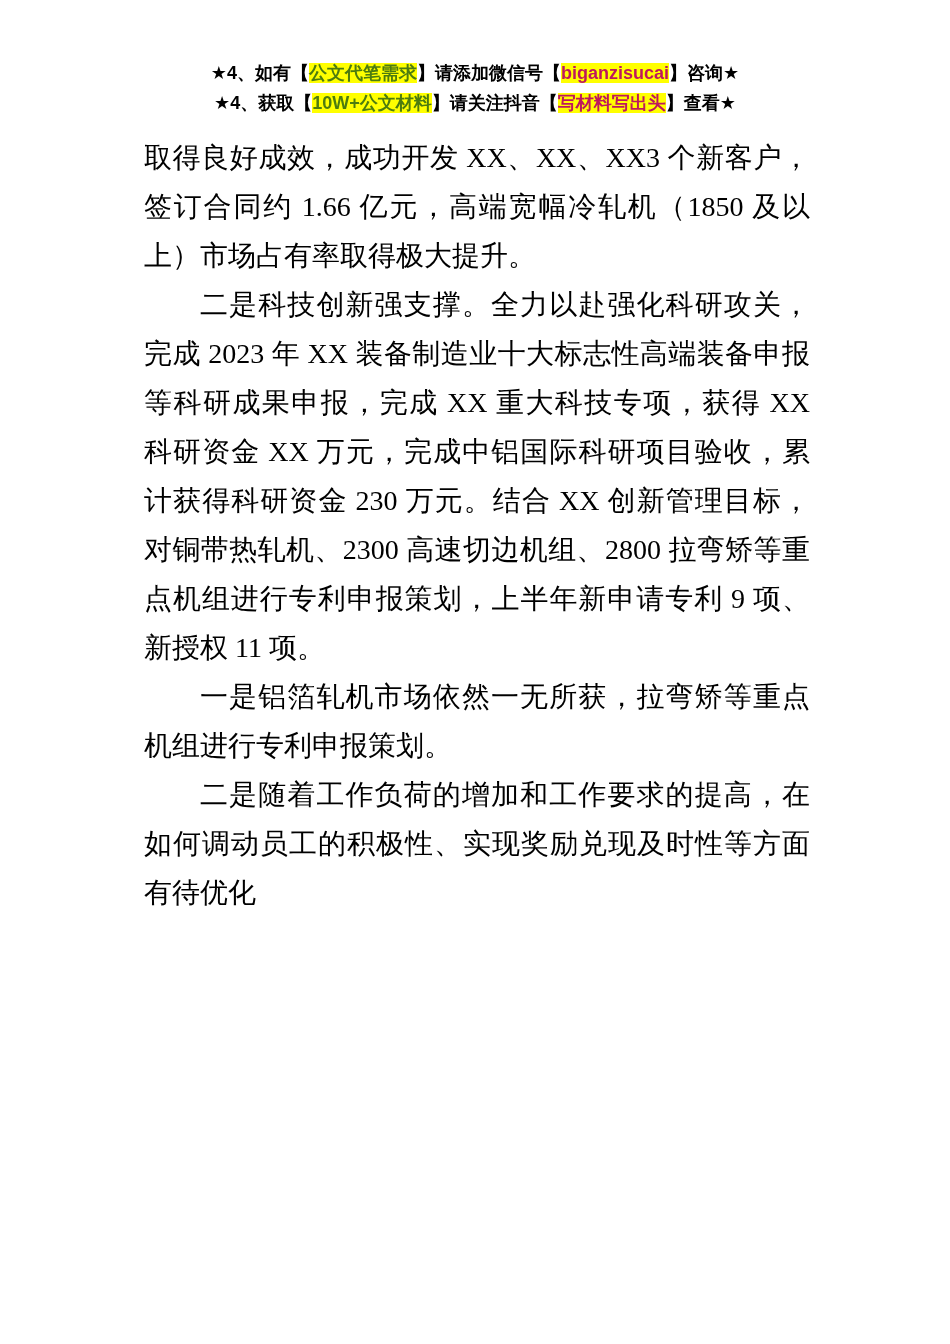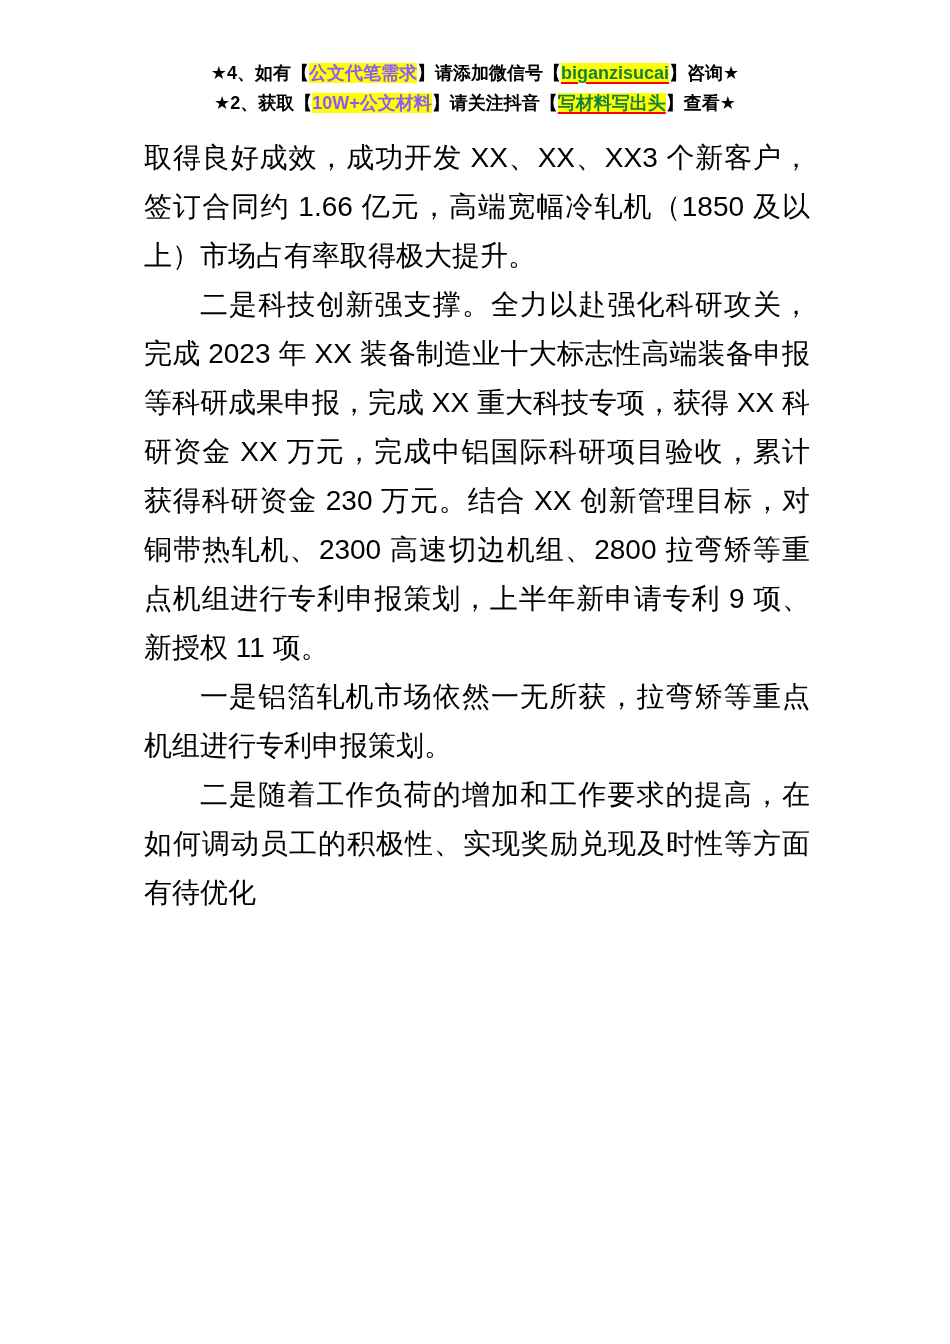--- a/index.html
+++ b/index.html
@@ -26,68 +26,68 @@
     text-align: center;
     font-weight: bold;
     font-size: 18px;
     line-height: 30px;
     white-space: nowrap;
     color: #000000;
   }
   .notice .seg { display: inline; }
   .notice .hl {
     background: #ffff00;
-    color: #8b5cf6;
+    color: #4d7c0f;
   }
   .notice .ul-black {
     text-decoration-color: #000000;
     text-decoration-thickness: 2px;
     text-underline-offset: 3px;
   }
   .notice .hl-ul {
     background: #ffff00;
-    color: #15803d;
-    text-decoration: underline;
+    color: #be185d;
     text-decoration-color: #ff0000;
     text-decoration-thickness: 2px;
     text-underline-offset: 3px;
   }
   
   .body-text {
     margin: 15px 140px 0 144px;
     font-size: 28px;
     line-height: 49px;
     text-align: justify;
     text-justify: inter-character;
   }
   .para {
     margin: 0;
     text-indent: 2em;
     font-weight: normal;
+    font-family: Liberation Serif, serif;
   }
   .para.continuation { text-indent: 0; }
   .heading {
     margin: 0;
     font-size: 28px;
     line-height: 49px;
     font-weight: bold;
     text-indent: 2em;
   }
 </style>
 </head>
 <body>
 
 <div class="page">
 
   <div class="notice notice-header">
     <div class="notice-line">
       <span class="seg">★4、如有【</span><span class="seg hl">公文代笔需求</span><span class="seg">】请</span><span class="seg ul-black">添加</span><span class="seg">微信号【</span><span class="seg hl-ul">biganzisucai</span><span class="seg">】咨询★</span>
     </div>
     <div class="notice-line">
-      <span class="seg">★2、获取【</span><span class="seg hl">10W+公文材料</span><span class="seg">】请</span><span class="seg ul-black">关注</span><span class="seg">抖音【</span><span class="seg hl-ul">写材料写出头</span><span class="seg">】查看★</span>
+      <span class="seg">★4、获取【</span><span class="seg hl">10W+公文材料</span><span class="seg">】请</span><span class="seg ul-black">关注</span><span class="seg">抖音【</span><span class="seg hl-ul">写材料写出头</span><span class="seg">】查看★</span>
     </div>
   </div>
 
   <div class="body-text">
     <p class="para continuation">取得良好成效，成功开发 XX、XX、XX3 个新客户，签订合同约 1.66 亿元，高端宽幅冷轧机（1850 及以上）市场占有率取得极大提升。</p>
     <p class="para">二是科技创新强支撑。全力以赴强化科研攻关，完成 2023 年 XX 装备制造业十大标志性高端装备申报等科研成果申报，完成 XX 重大科技专项，获得 XX 科研资金 XX 万元，完成中铝国际科研项目验收，累计获得科研资金 230 万元。结合 XX 创新管理目标，对铜带热轧机、2300 高速切边机组、2800 拉弯矫等重点机组进行专利申报策划，上半年新申请专利 9 项、新授权 11 项。</p>
     <p class="para">一是铝箔轧机市场依然一无所获，拉弯矫等重点机组进行专利申报策划。</p>
     <p class="para">二是随着工作负荷的增加和工作要求的提高，在如何调动员工的积极性、实现奖励兑现及时性等方面有待优化</p>
   </div>
 

